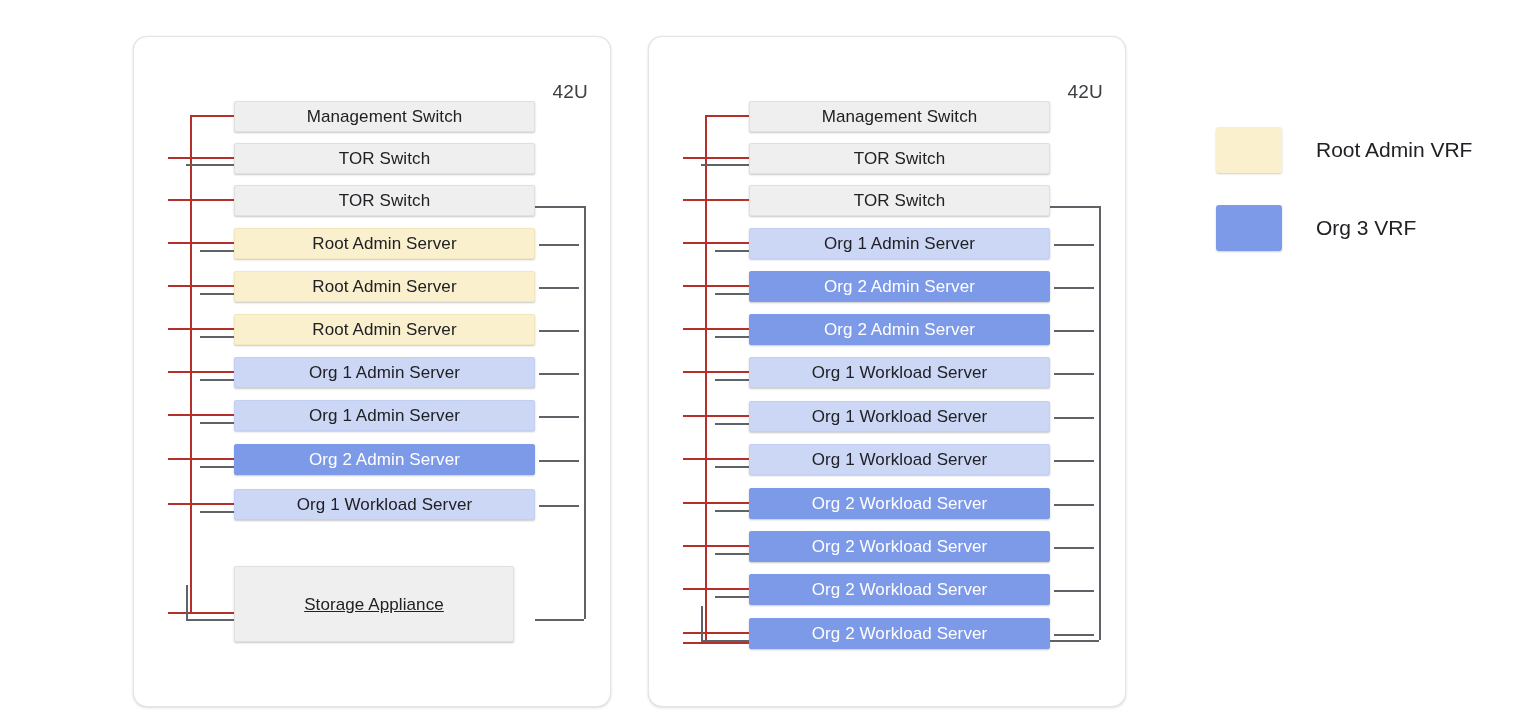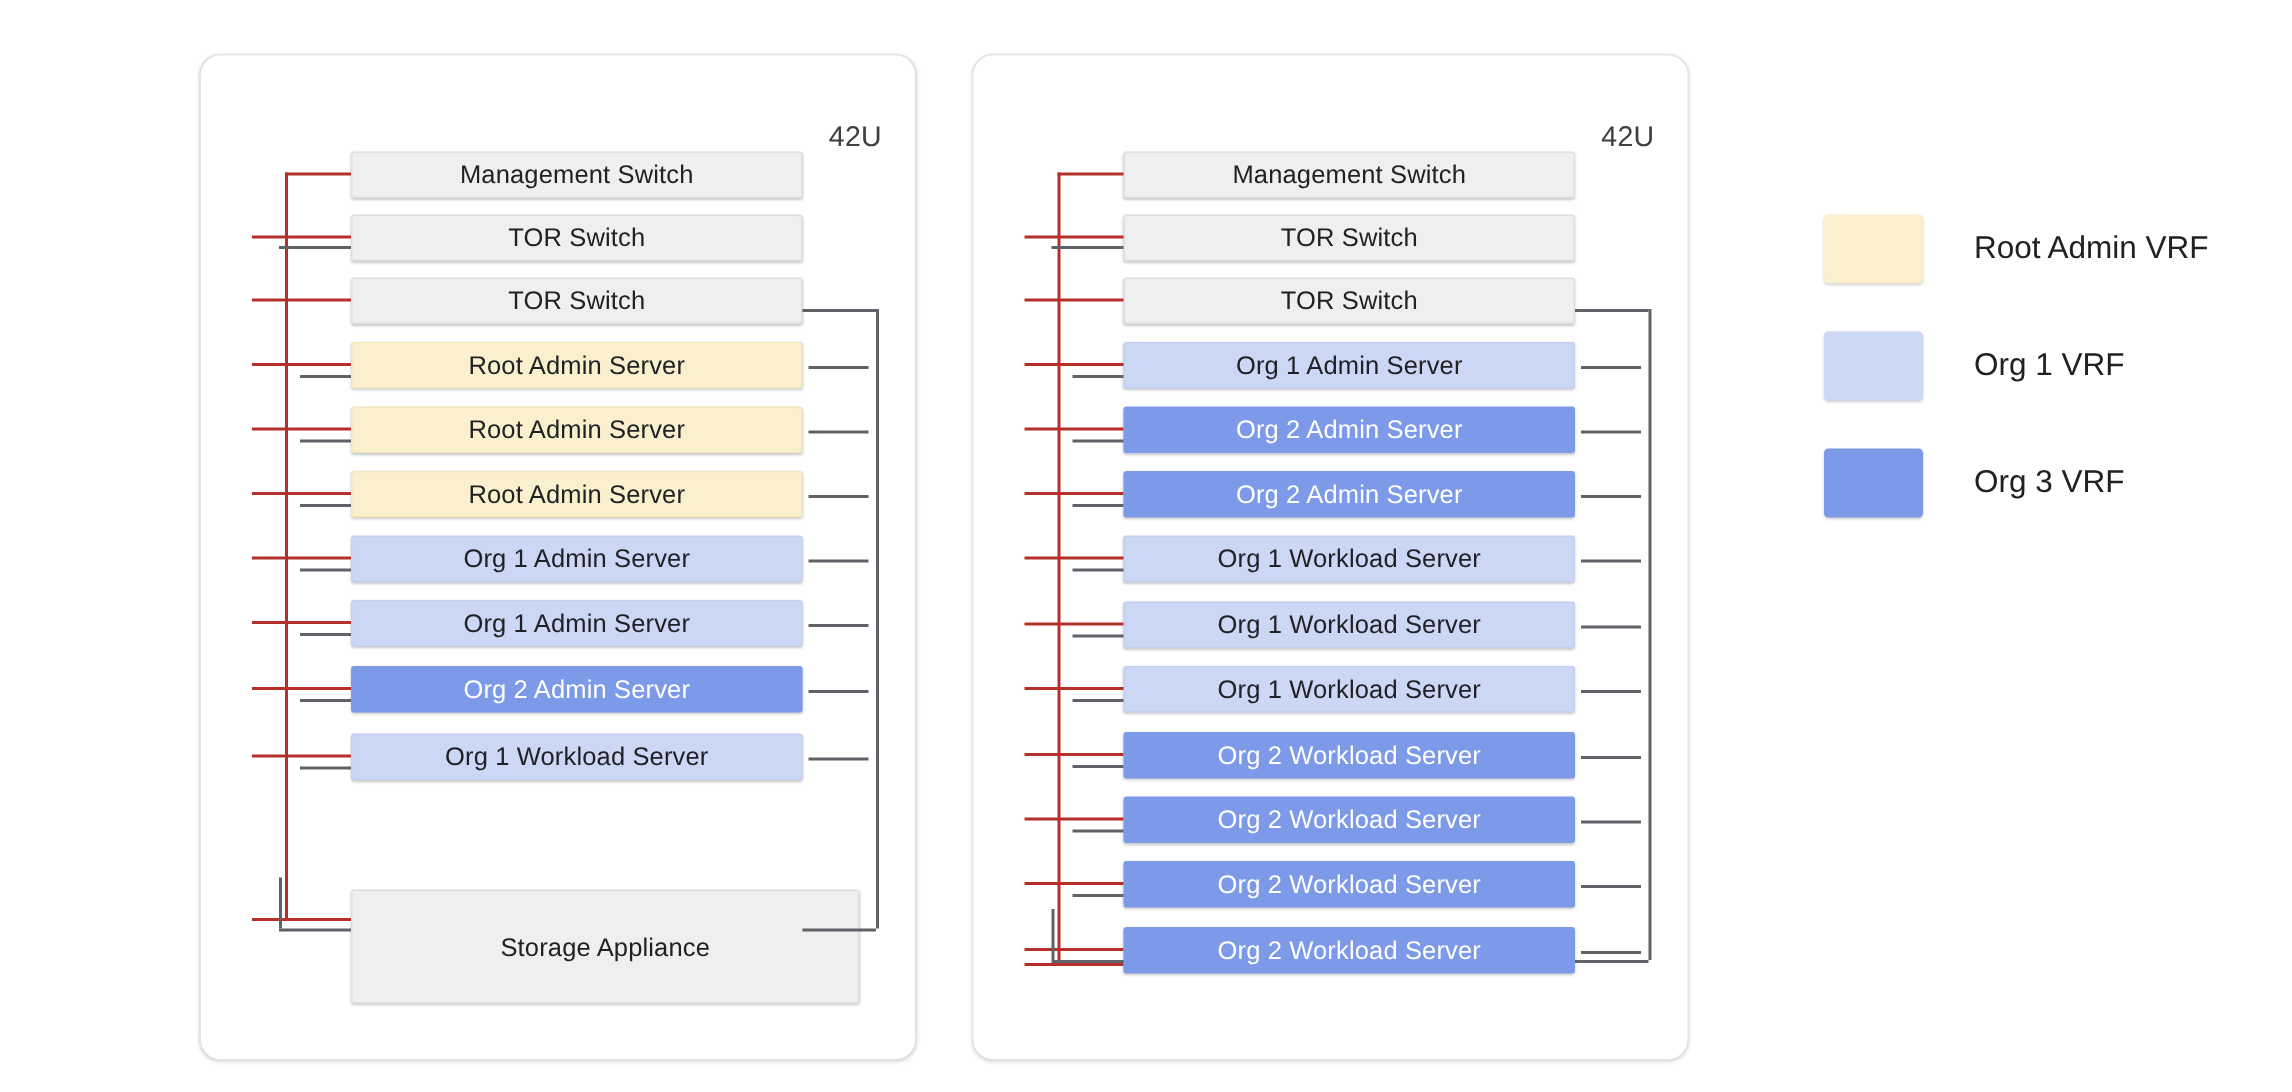--- a/index.html
+++ b/index.html
@@ -67,21 +67,21 @@
   }
   .wire.h { height: 0; border-top-width: 2px; border-top-style: solid; }
   .wire.v { width: 0;  border-left-width: 2px; border-left-style: solid; }
   .wire.red   { border-color: #b5302b; }
   .wire.gray  { border-color: #5f6368; }
 
   
   #legend {
     position: absolute;
     left: 1216px;
-    top: 140px;
+    top: 124px;
     width: 290px;
   }
   .legend-row {
     display: flex;
     align-items: center;
     height: 52px;
     margin-bottom: 26px;
   }
   .legend-swatch {
     width: 66px;
@@ -107,21 +107,21 @@
     <div class="unit type-switch" style="left: 234px; top: 101px; width: 301px; height: 31px;">Management Switch</div>
     <div class="unit type-switch" style="left: 234px; top: 143px; width: 301px; height: 31px;">TOR Switch</div>
     <div class="unit type-switch" style="left: 234px; top: 185px; width: 301px; height: 31px;">TOR Switch</div>
     <div class="unit type-root" style="left: 234px; top: 228px; width: 301px; height: 31px;">Root Admin Server</div>
     <div class="unit type-root" style="left: 234px; top: 271px; width: 301px; height: 31px;">Root Admin Server</div>
     <div class="unit type-root" style="left: 234px; top: 314px; width: 301px; height: 31px;">Root Admin Server</div>
     <div class="unit type-org1" style="left: 234px; top: 357px; width: 301px; height: 31px;">Org 1 Admin Server</div>
     <div class="unit type-org1" style="left: 234px; top: 400px; width: 301px; height: 31px;">Org 1 Admin Server</div>
     <div class="unit type-org2" style="left: 234px; top: 444px; width: 301px; height: 31px;">Org 2 Admin Server</div>
     <div class="unit type-org1" style="left: 234px; top: 489px; width: 301px; height: 31px;">Org 1 Workload Server</div>
-    <div class="unit type-storage" style="left: 234px; top: 593px; width: 339px; height: 76px;">Storage Appliance</div>
+    <div class="unit type-storage" style="left: 234px; top: 566px; width: 280px; height: 76px; text-decoration: underline;">Storage Appliance</div>
     <div class="wire v red" style="left: 190px; top: 115px; width: 0px; height: 497px;"></div>
     <div class="wire h red" style="left: 190px; top: 115px; width: 44px; height: 0px;"></div>
     <div class="wire h red" style="left: 168px; top: 157px; width: 66px; height: 0px;"></div>
     <div class="wire h red" style="left: 168px; top: 199px; width: 66px; height: 0px;"></div>
     <div class="wire h red" style="left: 168px; top: 242px; width: 66px; height: 0px;"></div>
     <div class="wire h red" style="left: 168px; top: 285px; width: 66px; height: 0px;"></div>
     <div class="wire h red" style="left: 168px; top: 328px; width: 66px; height: 0px;"></div>
     <div class="wire h red" style="left: 168px; top: 371px; width: 66px; height: 0px;"></div>
     <div class="wire h red" style="left: 168px; top: 414px; width: 66px; height: 0px;"></div>
     <div class="wire h red" style="left: 168px; top: 458px; width: 66px; height: 0px;"></div>
@@ -203,21 +203,17 @@
     <div class="wire h gray" style="left: 1054px; top: 504px; width: 40px; height: 0px;"></div>
     <div class="wire h gray" style="left: 1054px; top: 547px; width: 40px; height: 0px;"></div>
     <div class="wire h gray" style="left: 1054px; top: 590px; width: 40px; height: 0px;"></div>
     <div class="wire h gray" style="left: 1054px; top: 634px; width: 40px; height: 0px;"></div>
     <div id="legend">
       <div class="legend-row">
         <div class="legend-swatch" style="background: rgb(250, 240, 205);"></div>
         <div class="legend-label">Root Admin VRF</div>
       </div>
       <div class="legend-row">
-        <div class="legend-swatch" style="background: rgb(204, 215, 246);"></div>
-        <div class="legend-label">Org 1 VRF</div>
-      </div>
-      <div class="legend-row">
         <div class="legend-swatch" style="background: rgb(125, 154, 233);"></div>
         <div class="legend-label">Org 3 VRF</div>
       </div>
     </div>
   </div>
 
 </body></html>

